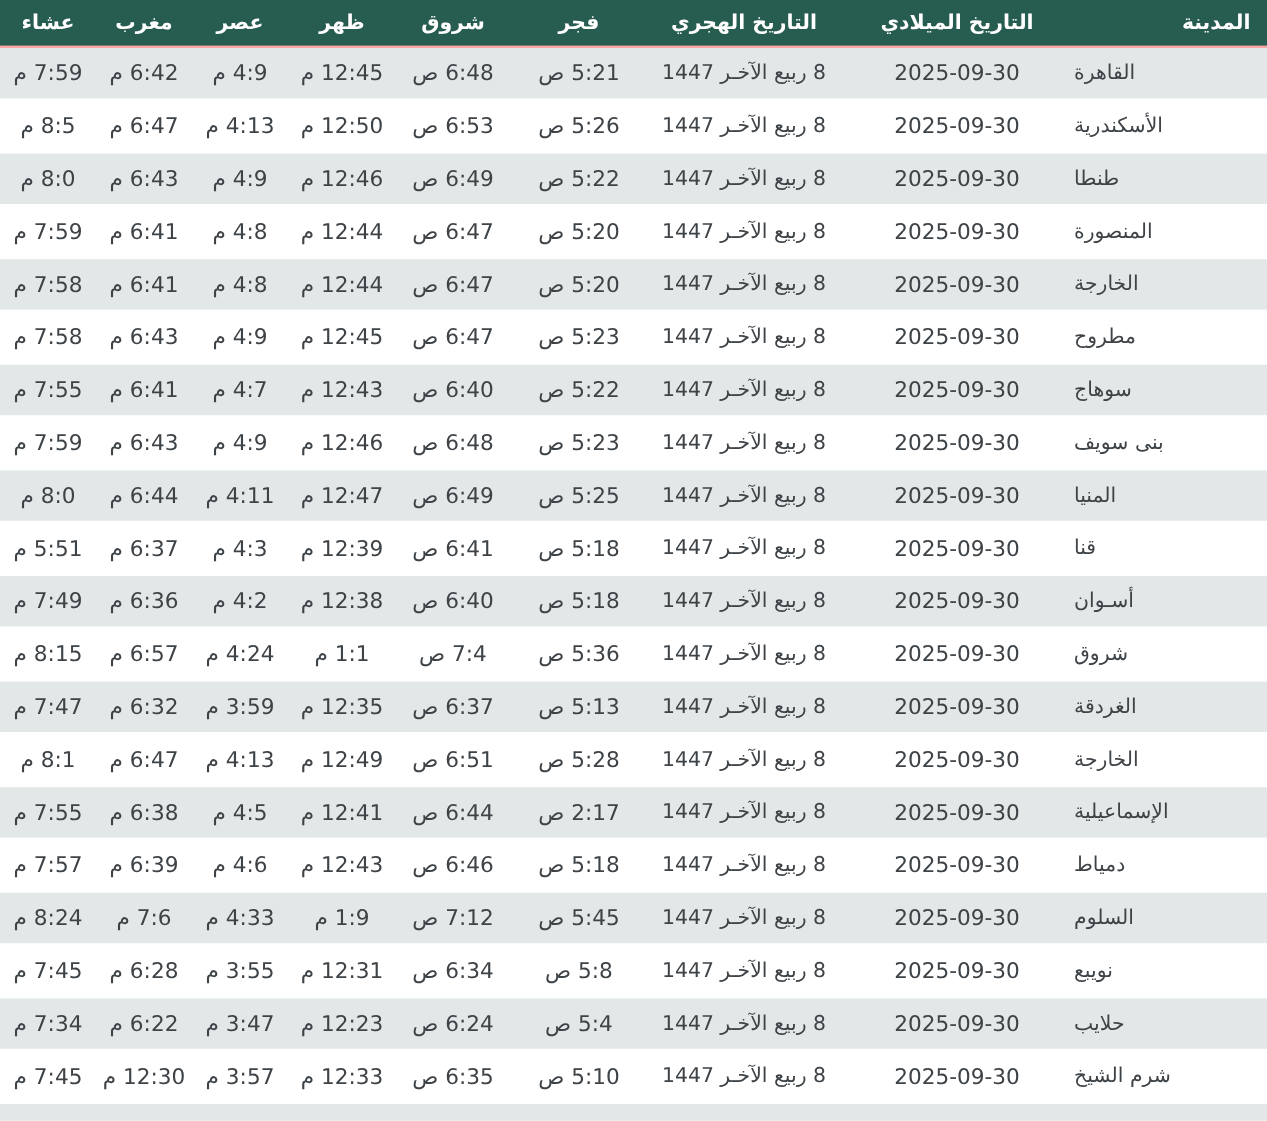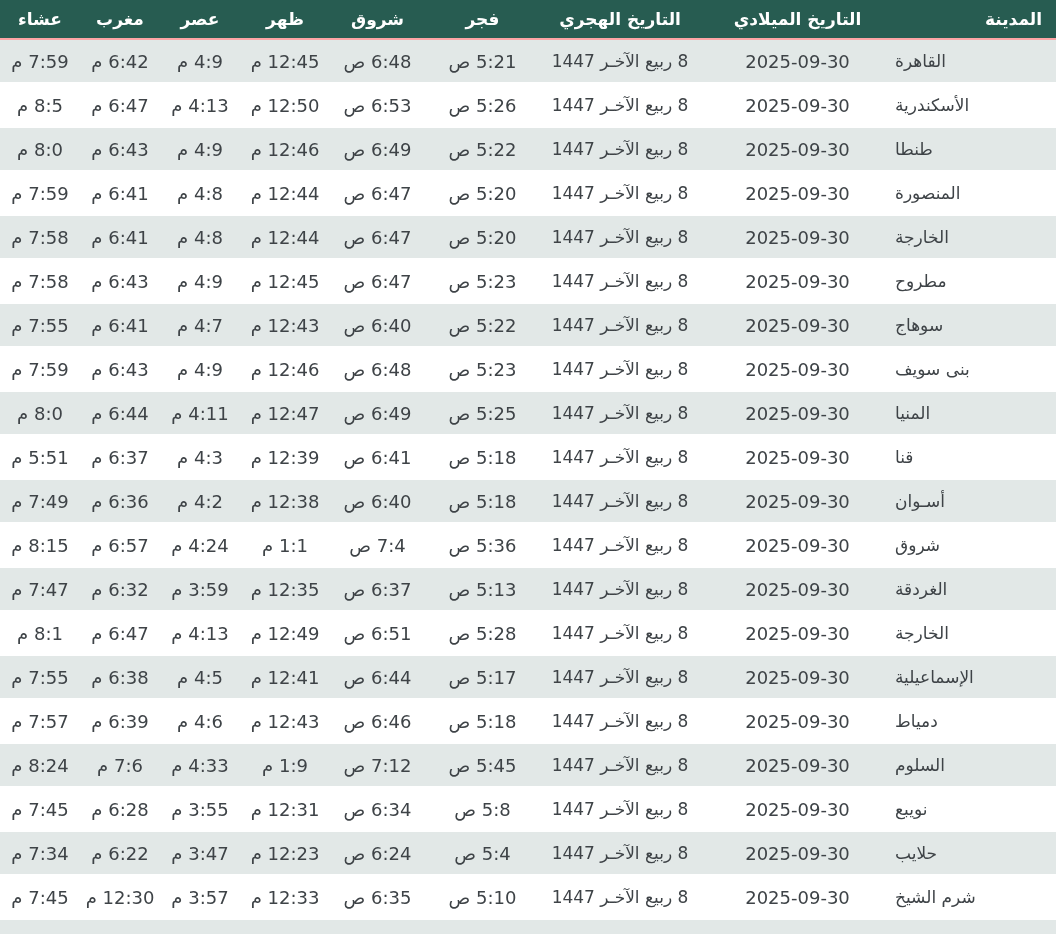--- a/index.html
+++ b/index.html
@@ -222,21 +222,21 @@
         <td class="col-sunrise">6:51 ص</td>
         <td class="col-dhuhr">12:49 م</td>
         <td class="col-asr">4:13 م</td>
         <td class="col-maghrib">6:47 م</td>
         <td class="col-isha">8:1 م</td>
       </tr>
       <tr>
         <td class="col-city">الإسماعيلية</td>
         <td class="col-gregorian">2025-09-30</td>
         <td class="col-hijri">8 ربيع الآخـر 1447</td>
-        <td class="col-fajr">5:17 ص</td>
+        <td class="col-fajr">2:17 ص</td>
         <td class="col-sunrise">6:44 ص</td>
         <td class="col-dhuhr">12:41 م</td>
         <td class="col-asr">4:5 م</td>
         <td class="col-maghrib">6:38 م</td>
         <td class="col-isha">7:55 م</td>
       </tr>
       <tr>
         <td class="col-city">دمياط</td>
         <td class="col-gregorian">2025-09-30</td>
         <td class="col-hijri">8 ربيع الآخـر 1447</td>

